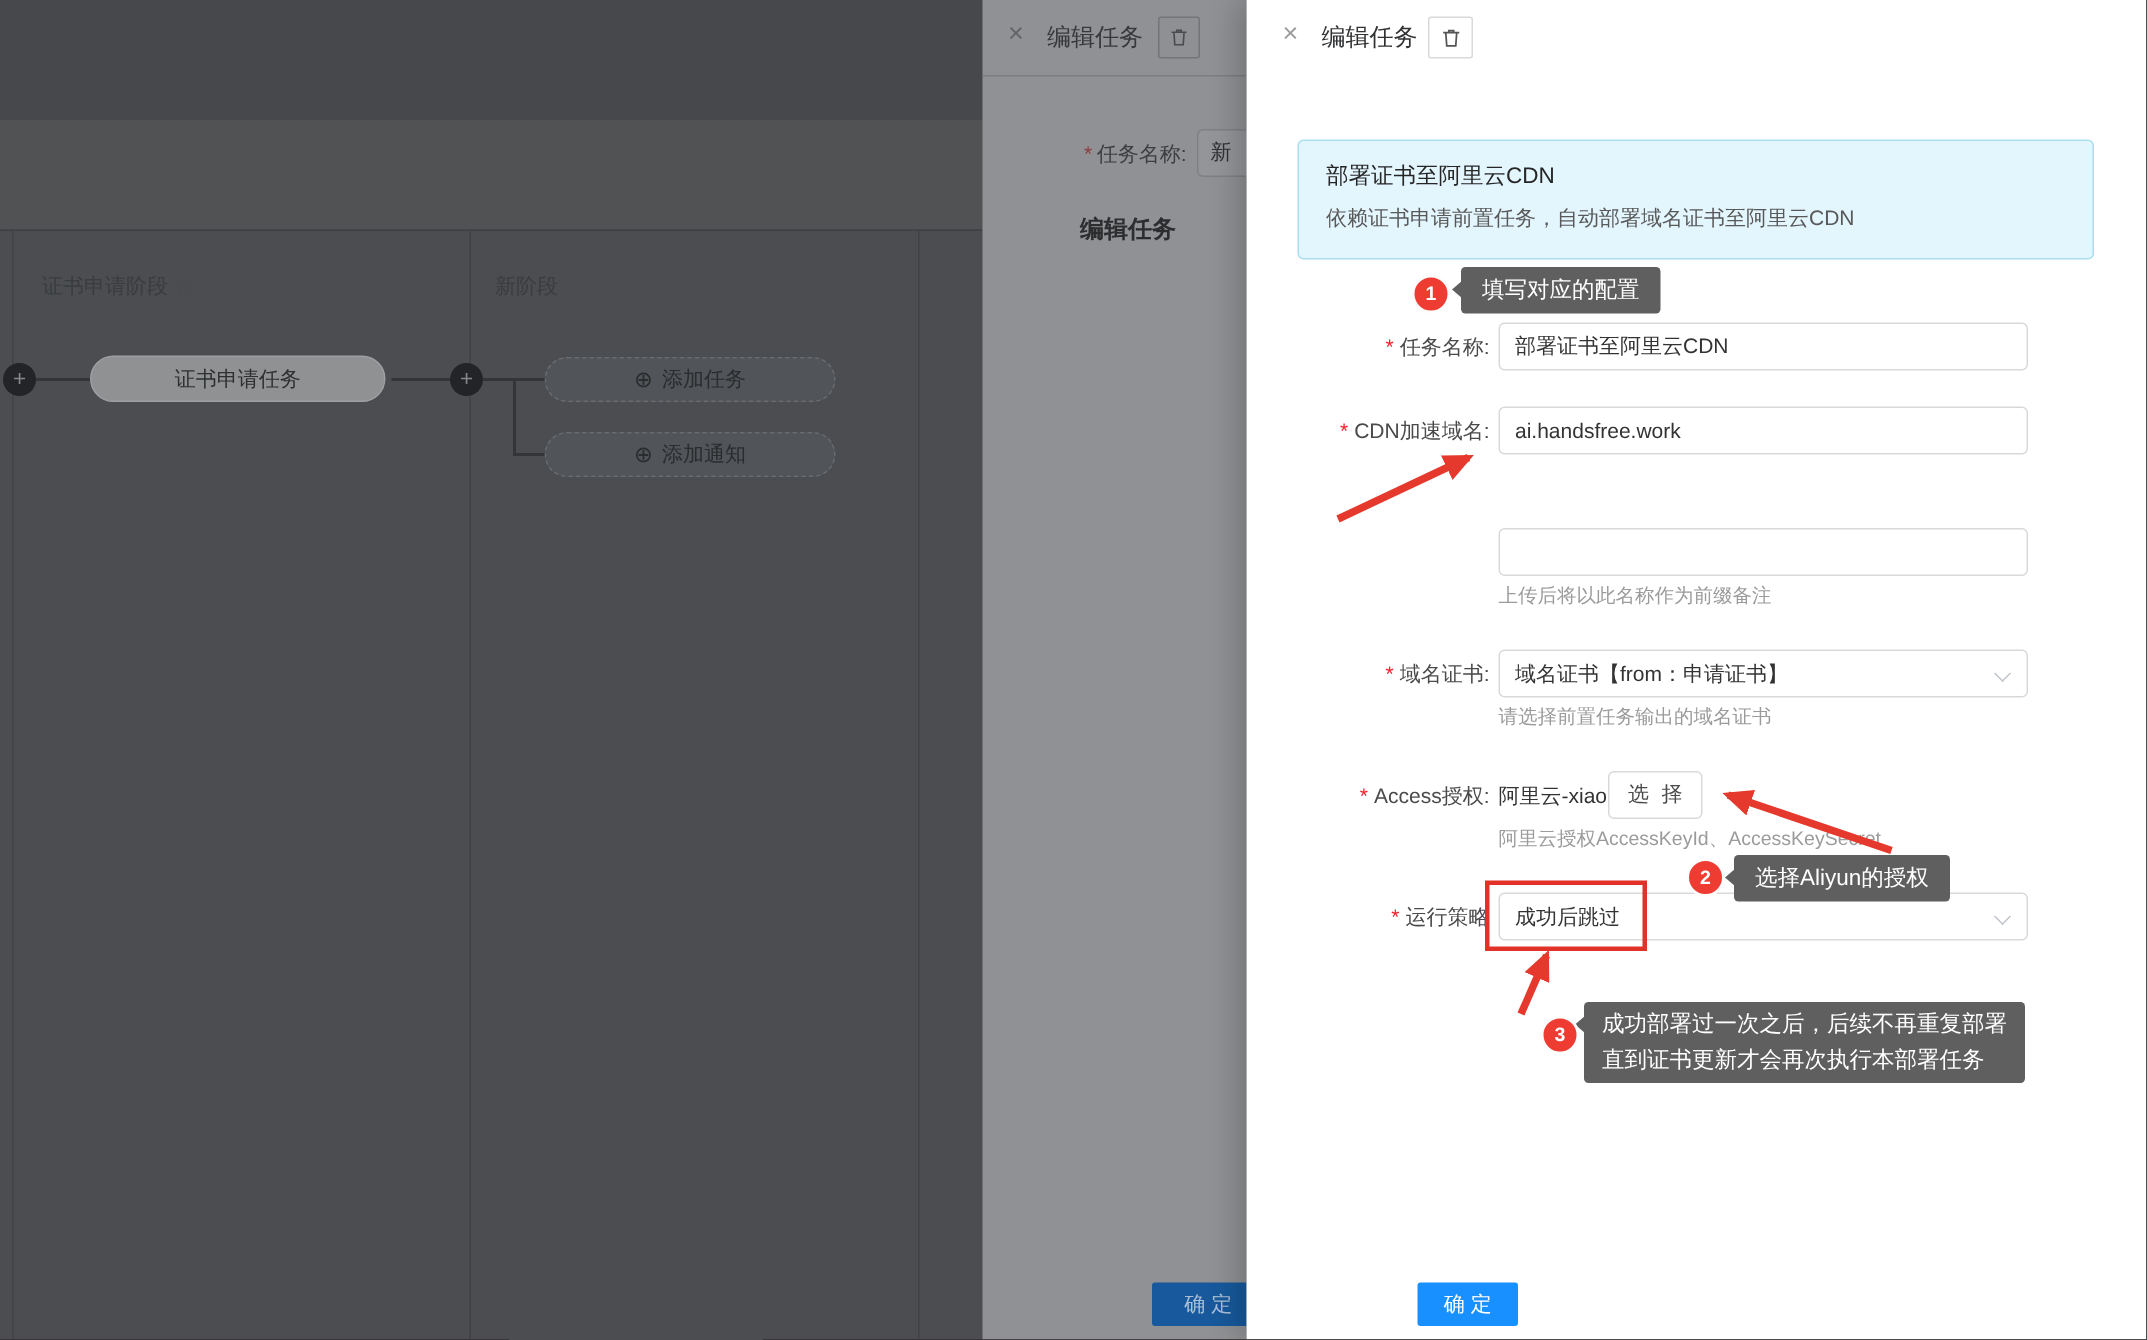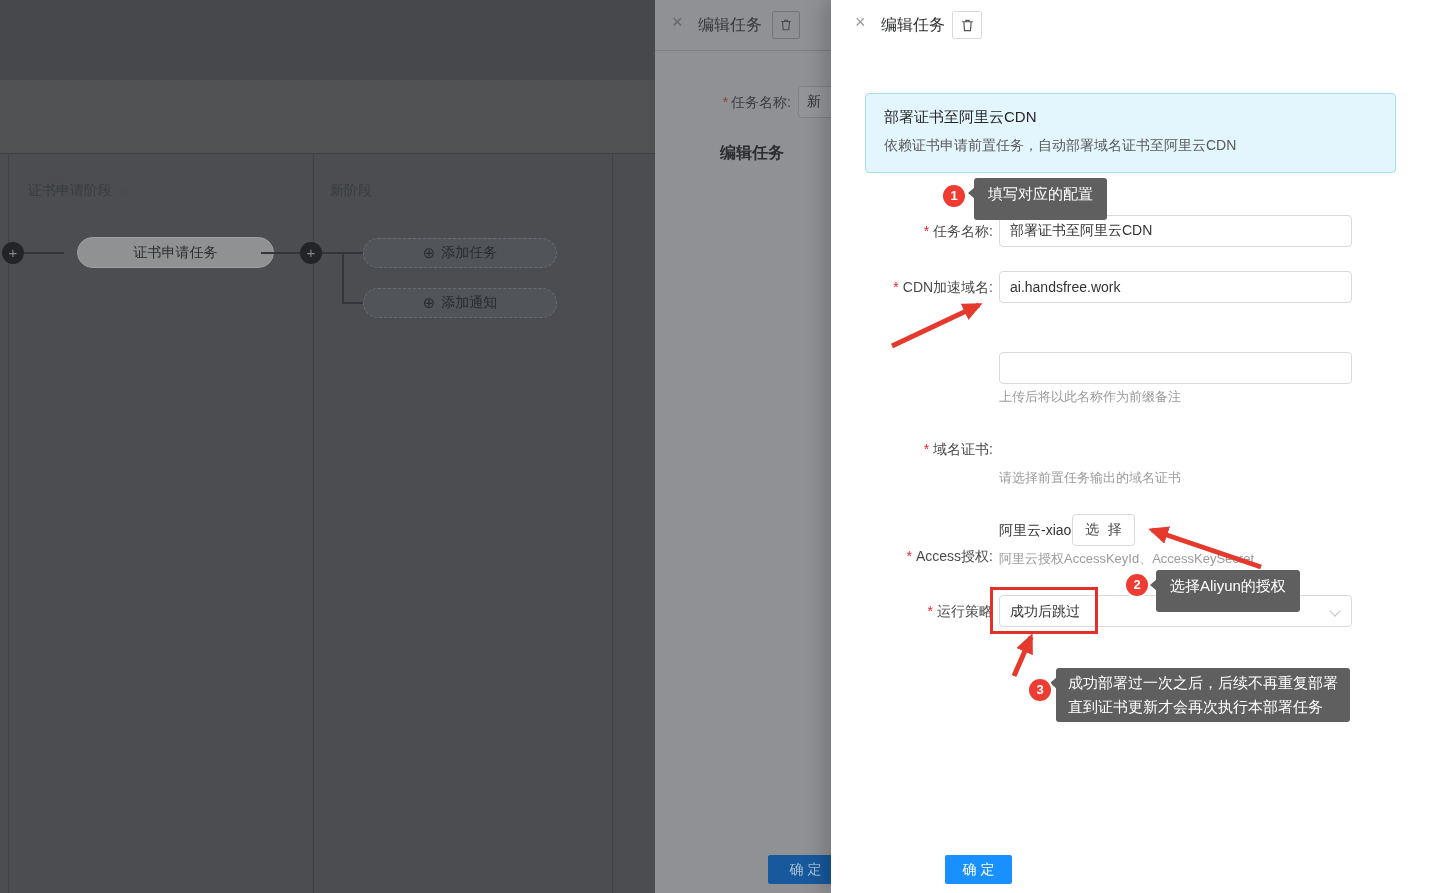--- a/index.html
+++ b/index.html
@@ -10,21 +10,21 @@
   
   .band-top { position:absolute; left:0; top:0; width:831px; height:80px; background:#46484b; }
   .band-toolbar { position:absolute; left:0; top:80px; width:831px; height:73px; background:#515254; }
   .canvas { position:absolute; left:0; top:153px; width:831px; height:740px; background:#4b4d50; }
   .canvas-topline { position:absolute; left:0; top:153px; width:831px; height:1px; background:#3e4043; }
   .vline { position:absolute; top:154px; width:1px; height:739px; background:#404346; }
   .stage-title { position:absolute; top:182px; font-size:14px; color:#3a3c3f; display:flex; align-items:center; gap:6px; }
   .plus-node { position:absolute; width:22px; height:22px; border-radius:50%; background:#222427; color:#85878a;
                font-size:15px; text-align:center; line-height:21px; cursor:pointer; }
   .conn { position:absolute; background:#333538; }
-  .task-pill { position:absolute; left:77px; top:237px; width:197px; height:31px; border-radius:16px;
+  .task-pill { position:absolute; left:60px; top:237px; width:197px; height:31px; border-radius:16px;
                background:#8f9193; border:1px solid #9d9fa1; color:#2d2f31; font-size:14px;
                text-align:center; line-height:29px; cursor:pointer; }
   .add-pill { position:absolute; left:363px; width:194px; height:30px; border-radius:15px; background:#515458;
               border:1px dashed #6a6d70; color:#2a2c2e; font-size:14px; display:flex; align-items:center;
               justify-content:center; gap:6px; cursor:pointer; }
   .add-pill .oplus { font-size:15px; color:#2a2c2e; }
 
   
   .mid-drawer { position:absolute; left:655px; top:0; width:176px; height:893px; background:#909194; overflow:hidden; }
   .mid-header-line { position:absolute; left:0; top:50px; width:176px; height:1px; background:#7d7e80; }
@@ -69,21 +69,21 @@
 
   
   .overlay-layer { position:absolute; left:0; top:0; width:1431px; height:893px; pointer-events:none; }
   .arrows { position:absolute; left:0; top:0; }
   .badge { position:absolute; width:26px; height:26px; border-radius:50%; background:#ee3c33; border:2px solid #fdfdfd;
            color:#fff; font-size:13px; font-weight:bold; text-align:center; line-height:22px; z-index:62; }
   .tip { position:absolute; background:#5f5f5f; color:#fff; font-size:15px; border-radius:3px; z-index:61;
          white-space:nowrap; }
   .tip::before { content:""; position:absolute; left:-6px; top:9px; border-top:6px solid transparent;
                  border-bottom:6px solid transparent; border-right:7px solid #5f5f5f; }
-  .tip-one { height:42px; line-height:31px; padding:0 14px; }
+  .tip-one { height:31px; line-height:31px; padding:0 14px; }
   .tip-three { line-height:24px; padding:3px 12px; }
   .red-box { position:absolute; left:990px; top:587px; width:108px; height:47px; border:3px solid #e23128; z-index:60; }
 </style>
 </head>
 <body>
 
 <div class="screen">
 
   <div class="band-top"></div>
   <div class="band-toolbar"></div>
@@ -161,23 +161,27 @@
       <span class="req">*</span><span>CDN加速域名:</span>
     </div>
     <input class="f-input" style="top: 271px;" value="ai.handsfree.work">
 
     <input class="f-input" style="top: 352px;" value="">
     <div class="f-hint" style="top:388px">上传后将以此名称作为前缀备注</div>
 
     <div class="f-label" style="top:433px">
       <span class="req">*</span><span>域名证书:</span>
     </div>
+    <div class="f-select" style="top:433px">
+      <span>域名证书【from：申请证书】</span>
+      <span class="chev"></span>
+    </div>
     <div class="f-hint" style="top:469px">请选择前置任务输出的域名证书</div>
 
-    <div class="f-label" style="top:540px">
+    <div class="f-label" style="top:514px">
       <span class="req">*</span><span>Access授权:</span>
     </div>
     <div class="access-value">阿里云-xiao</div>
     <button class="access-btn">选 择</button>
     <div class="f-hint" style="top:550px">阿里云授权AccessKeyId、AccessKeySecret</div>
 
     <div class="f-label" style="top:595px">
       <span class="req">*</span><span>运行策略</span>
     </div>
     <div class="f-select" style="top:595px">

